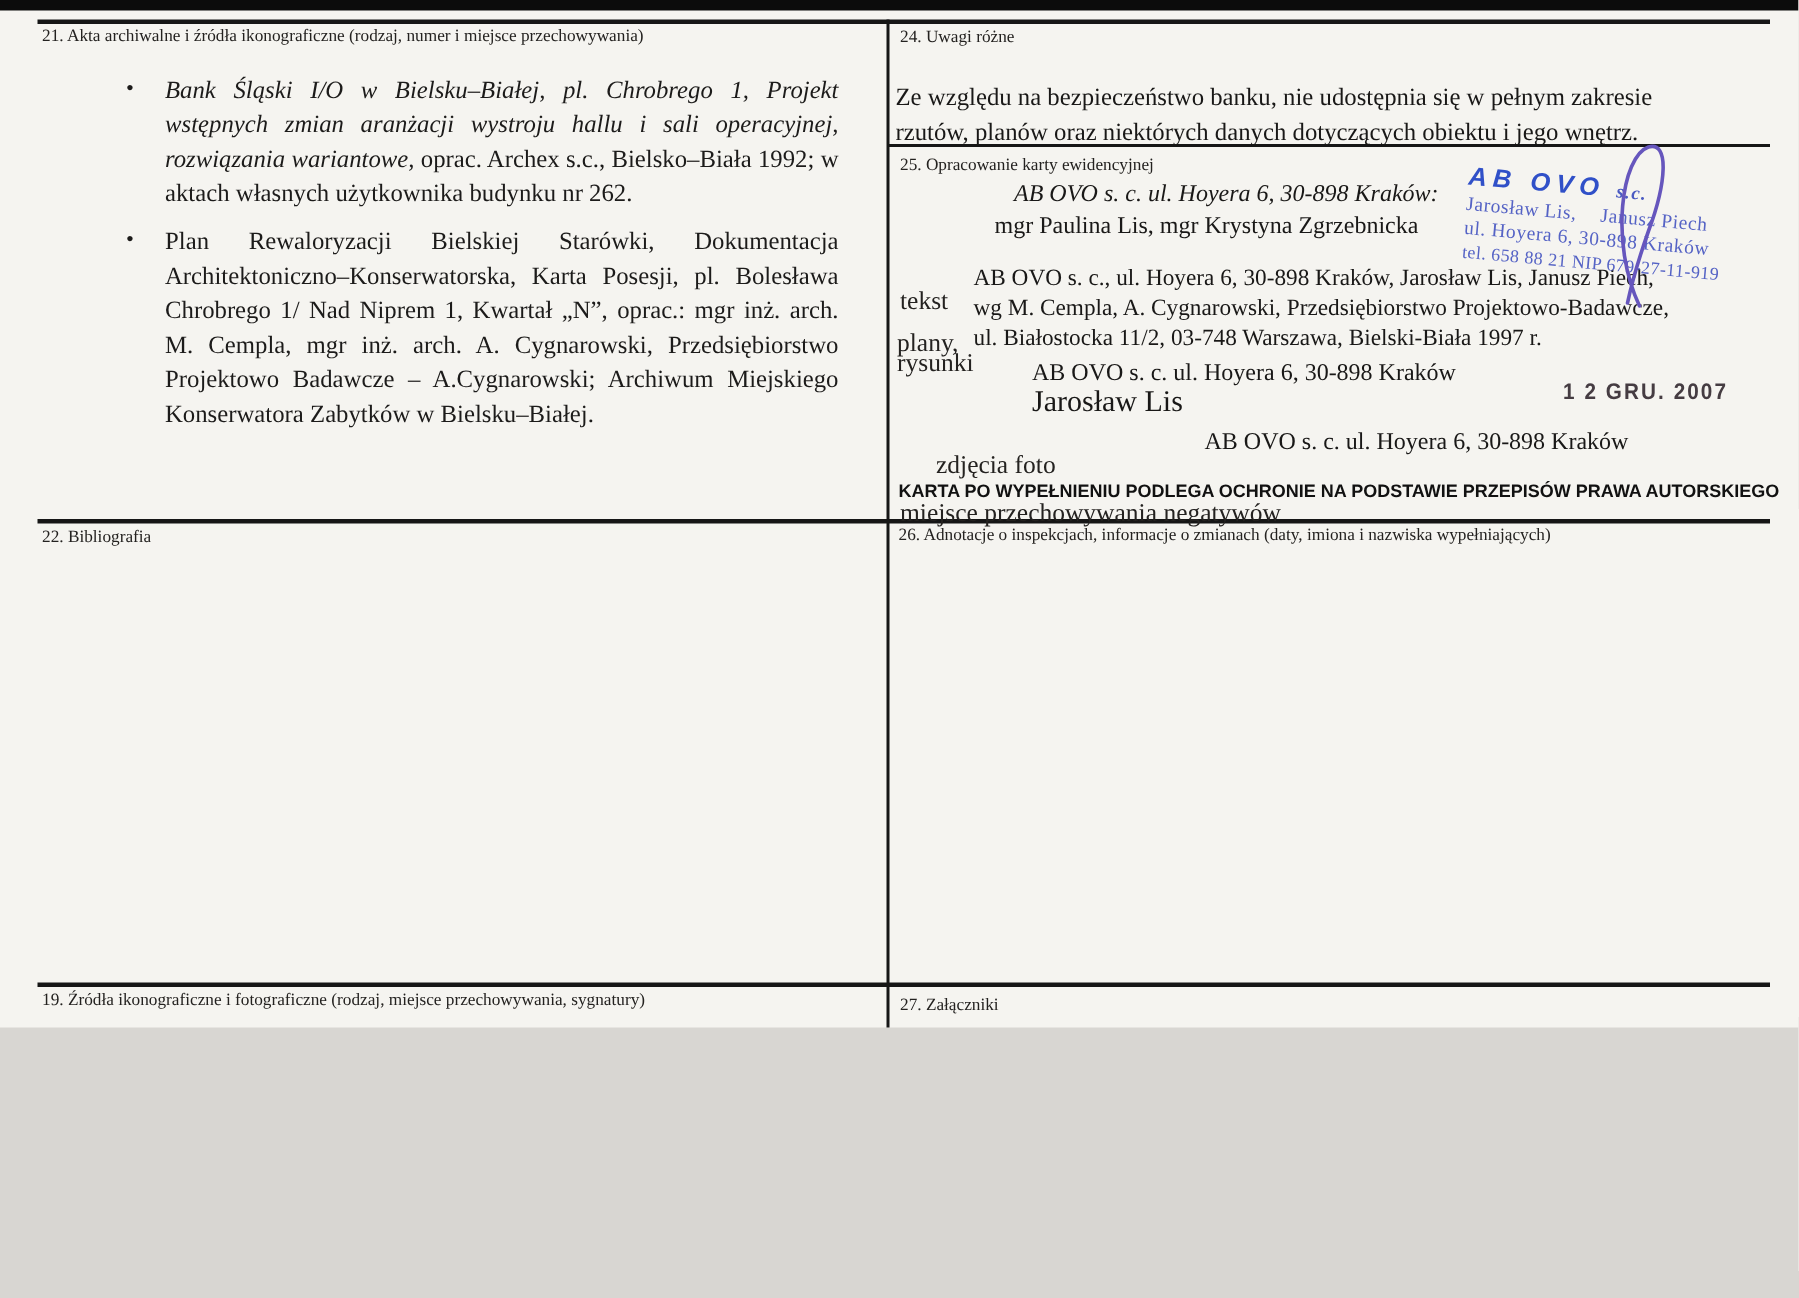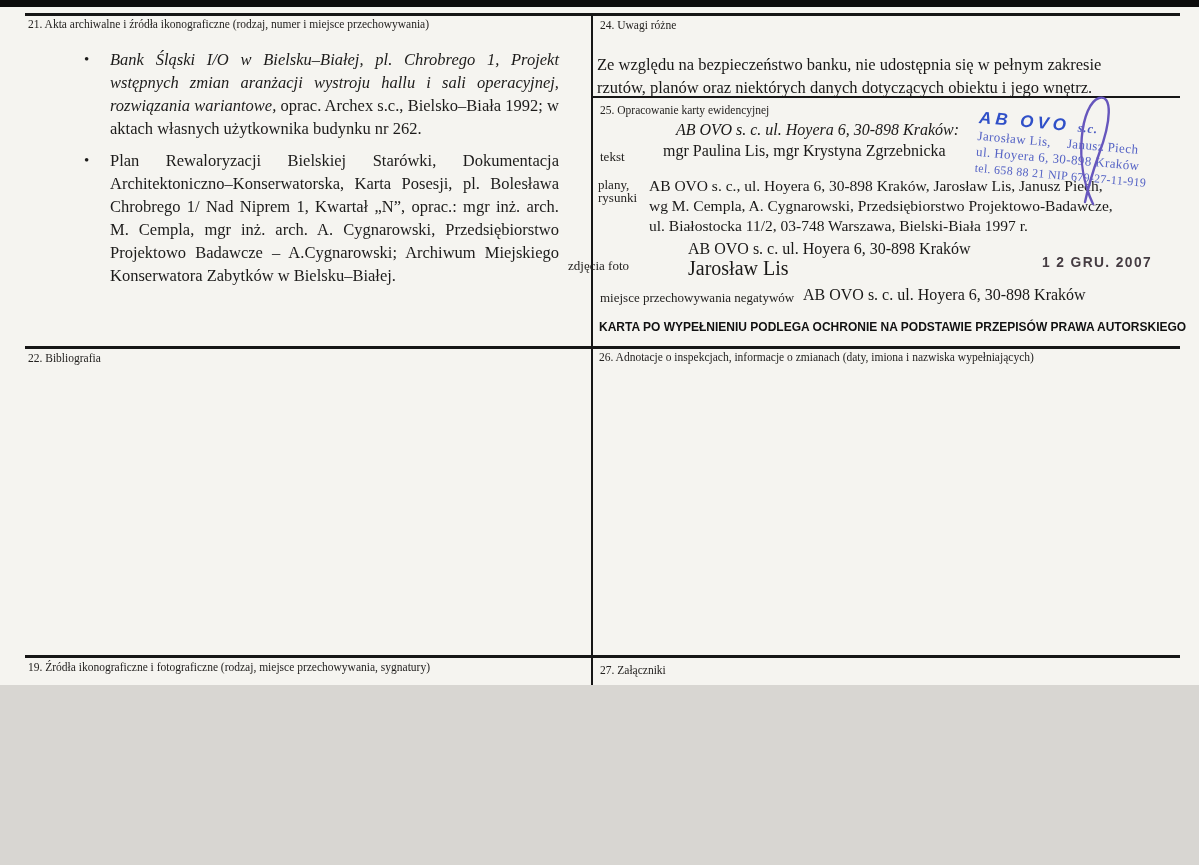--- a/index.html
+++ b/index.html
@@ -11,21 +11,21 @@
   .hline{position:absolute;background:#161616;height:2px;}
   .vline{position:absolute;background:#161616;width:2px;}
   .sec-label{position:absolute;font-size:11.5px;color:#242220;white-space:nowrap;}
   .body-serif{font-size:16.5px;line-height:23px;color:#191817;}
   .bullets{position:absolute;left:84px;top:48px;width:475px;}
   .bullet-item{display:flex;margin-bottom:9px;}
   .bullet-dot{width:26px;flex:0 0 26px;font-size:15px;line-height:23px;}
   .bullet-text{flex:1;text-align:justify;font-size:16.5px;line-height:23px;}
   .it{font-style:italic;}
   .abs{position:absolute;white-space:nowrap;}
-  .small-label{font-size:13px;color:#242220;line-height:13px;}
+  .small-label{font-size:17px;color:#242220;line-height:13px;margin-top:44px;}
   .entry{font-size:15.5px;color:#191817;}
   .copyright{font-family:"Liberation Sans", sans-serif;font-weight:bold;font-size:12px;color:#111;letter-spacing:0px;}
   .date-stamp{font-family:"Liberation Sans", sans-serif;font-weight:600;font-size:15px;color:#453c42;letter-spacing:1.5px;transform:scaleX(0.92);transform-origin:left center;}
   .stamp{position:absolute;left:980px;top:108px;width:215px;transform:rotate(5deg);transform-origin:left top;color:#5563c5;}
   .stamp-row1{font-weight:bold;font-style:italic;}
   .stamp-name{font-size:17px;letter-spacing:4px;color:#3050c8;font-family:"Liberation Sans", sans-serif;}
   .stamp-sc{font-size:12.5px;color:#4a5ac2;margin-left:8px;letter-spacing:1px;}
   .stamp-line{font-size:13px;line-height:16px;letter-spacing:0.4px;white-space:nowrap;}
   .stamp-tel{font-size:12px;letter-spacing:0.3px;}
   .gap{display:inline-block;width:16px;}
@@ -72,21 +72,21 @@
 
   <div class="abs small-label" style="left:598px;top:178px;">
     <div>plany,</div>
     <div>rysunki</div>
   </div>
   <div class="abs entry" style="left:649px;top:177px;">AB OVO s. c., ul. Hoyera 6, 30-898 Kraków, Jarosław Lis, Janusz Piech,</div>
   <div class="abs entry" style="left:649px;top:197px;">wg M. Cempla, A. Cygnarowski, Przedsiębiorstwo Projektowo-Badawcze,</div>
   <div class="abs entry" style="left:649px;top:217px;text-align:right;">ul. Białostocka 11/2, 03-748 Warszawa, Bielski-Biała 1997 r.</div>
 
   <div class="abs entry" style="left:688px;top:240px;font-size:16px;">AB OVO s. c. ul. Hoyera 6, 30-898 Kraków</div>
-  <div class="abs small-label" style="left:568px;top:259px;">zdjęcia foto</div>
+  <div class="abs small-label" style="left:624px;top:259px;">zdjęcia foto</div>
   <div class="abs entry" style="left:688px;top:257px;font-size:20px;">Jarosław Lis</div>
 
   <div class="abs date-stamp" style="left:1042px;top:253px;">1 2 GRU. 2007</div>
 
   <div class="abs small-label" style="left:600px;top:291px;">miejsce przechowywania negatywów</div>
   <div class="abs entry" style="left:803px;top:286px;font-size:16px;">AB OVO s. c. ul. Hoyera 6, 30-898 Kraków</div>
 
   <div class="abs copyright" style="left:599px;top:320px;">KARTA PO WYPEŁNIENIU PODLEGA OCHRONIE NA PODSTAWIE PRZEPISÓW PRAWA AUTORSKIEGO</div>
 
   <div class="sec-label" style="left:599px;top:351px;">26. Adnotacje o inspekcjach, informacje o zmianach (daty, imiona i nazwiska wypełniających)</div>

